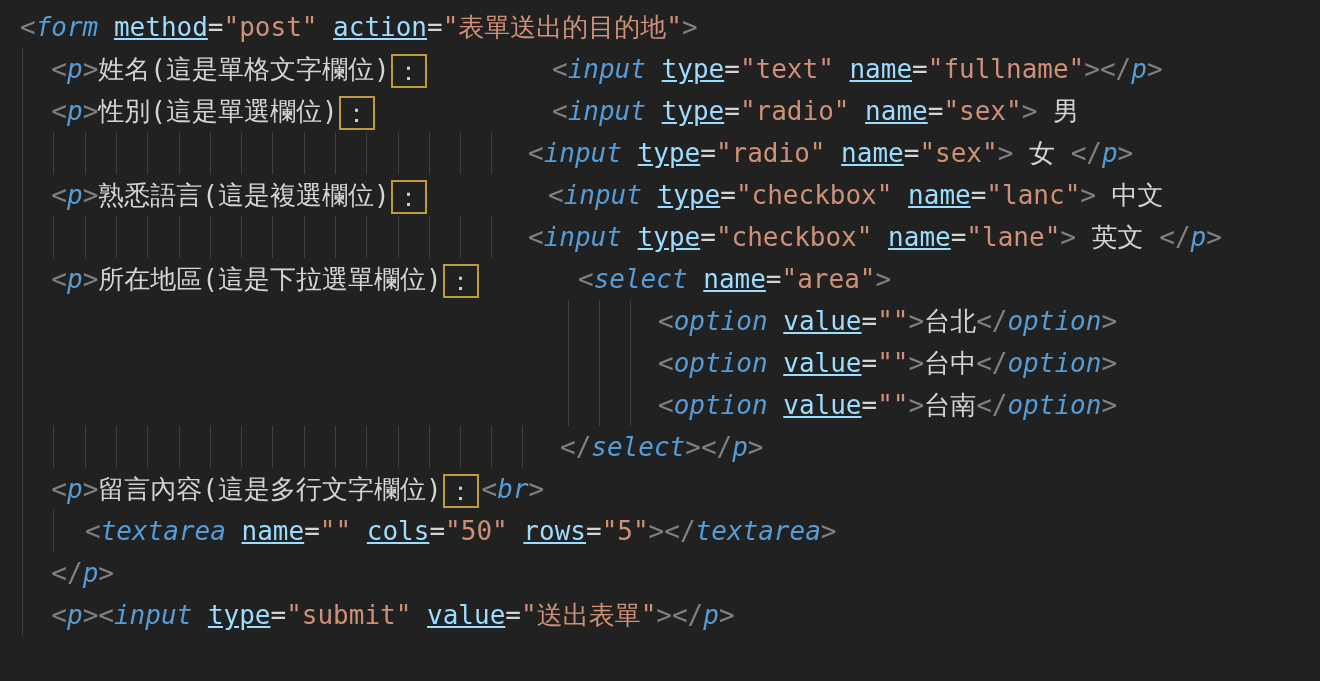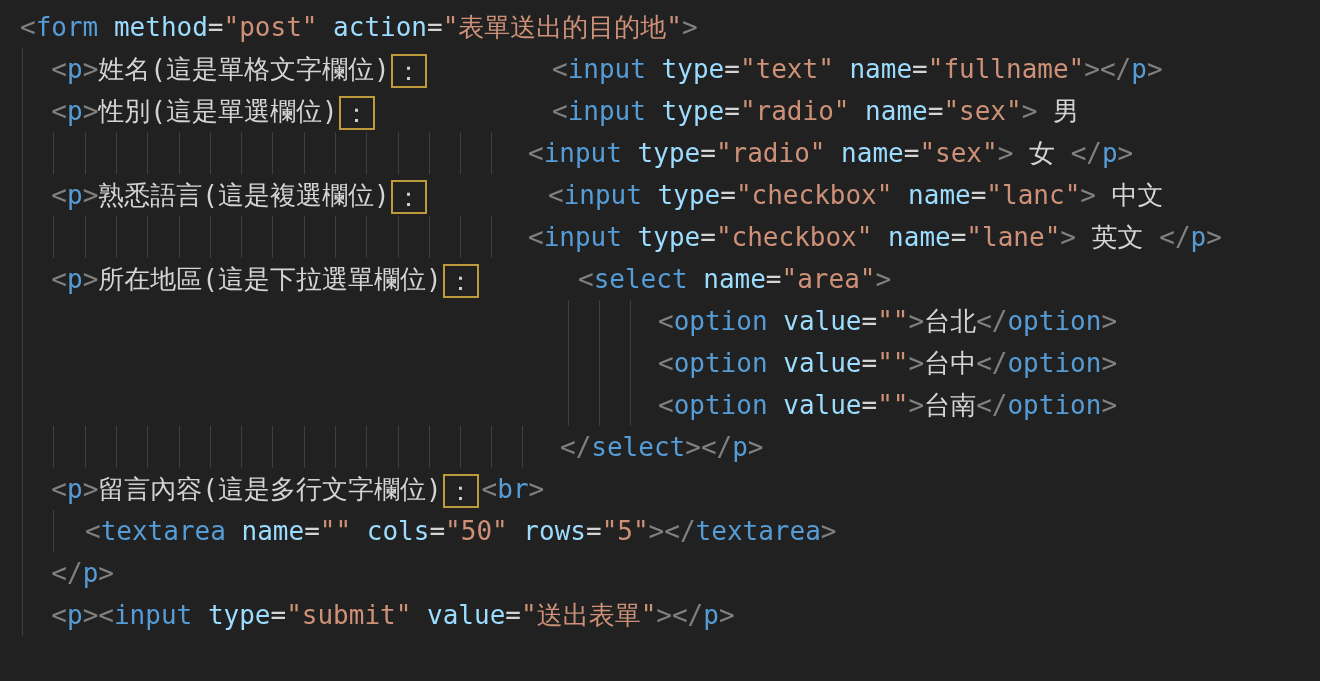--- a/index.html
+++ b/index.html
@@ -19,22 +19,22 @@
   }
   .code-line{
     position:relative;height:42px;line-height:42px;white-space:pre;
     padding-left:20px;
   }
   .seg{display:inline;}
   .seg.abs{position:absolute;left:0;top:0;white-space:pre;}
   .indent-guide{
     position:absolute;top:0;bottom:0;width:1px;background:var(--c-guide);
   }
-  .tok-tag{color:var(--c-tag);}
-  .tok-attr{color:var(--c-attr);}
+  .tok-tag{color:var(--c-tag);font-style:italic;}
+  .tok-attr{color:var(--c-attr);text-decoration:underline;}
   .tok-str{color:var(--c-str);}
   .tok-punct{color:var(--c-punct);}
   .tok-text{color:var(--c-text);}
   .tok-colon{
     color:var(--c-text);
     display:inline-block;
     border:2px solid var(--c-box);
     height:34px;line-height:30px;
     padding:0 3px;margin:0 3px 0 1px;
     vertical-align:middle;

